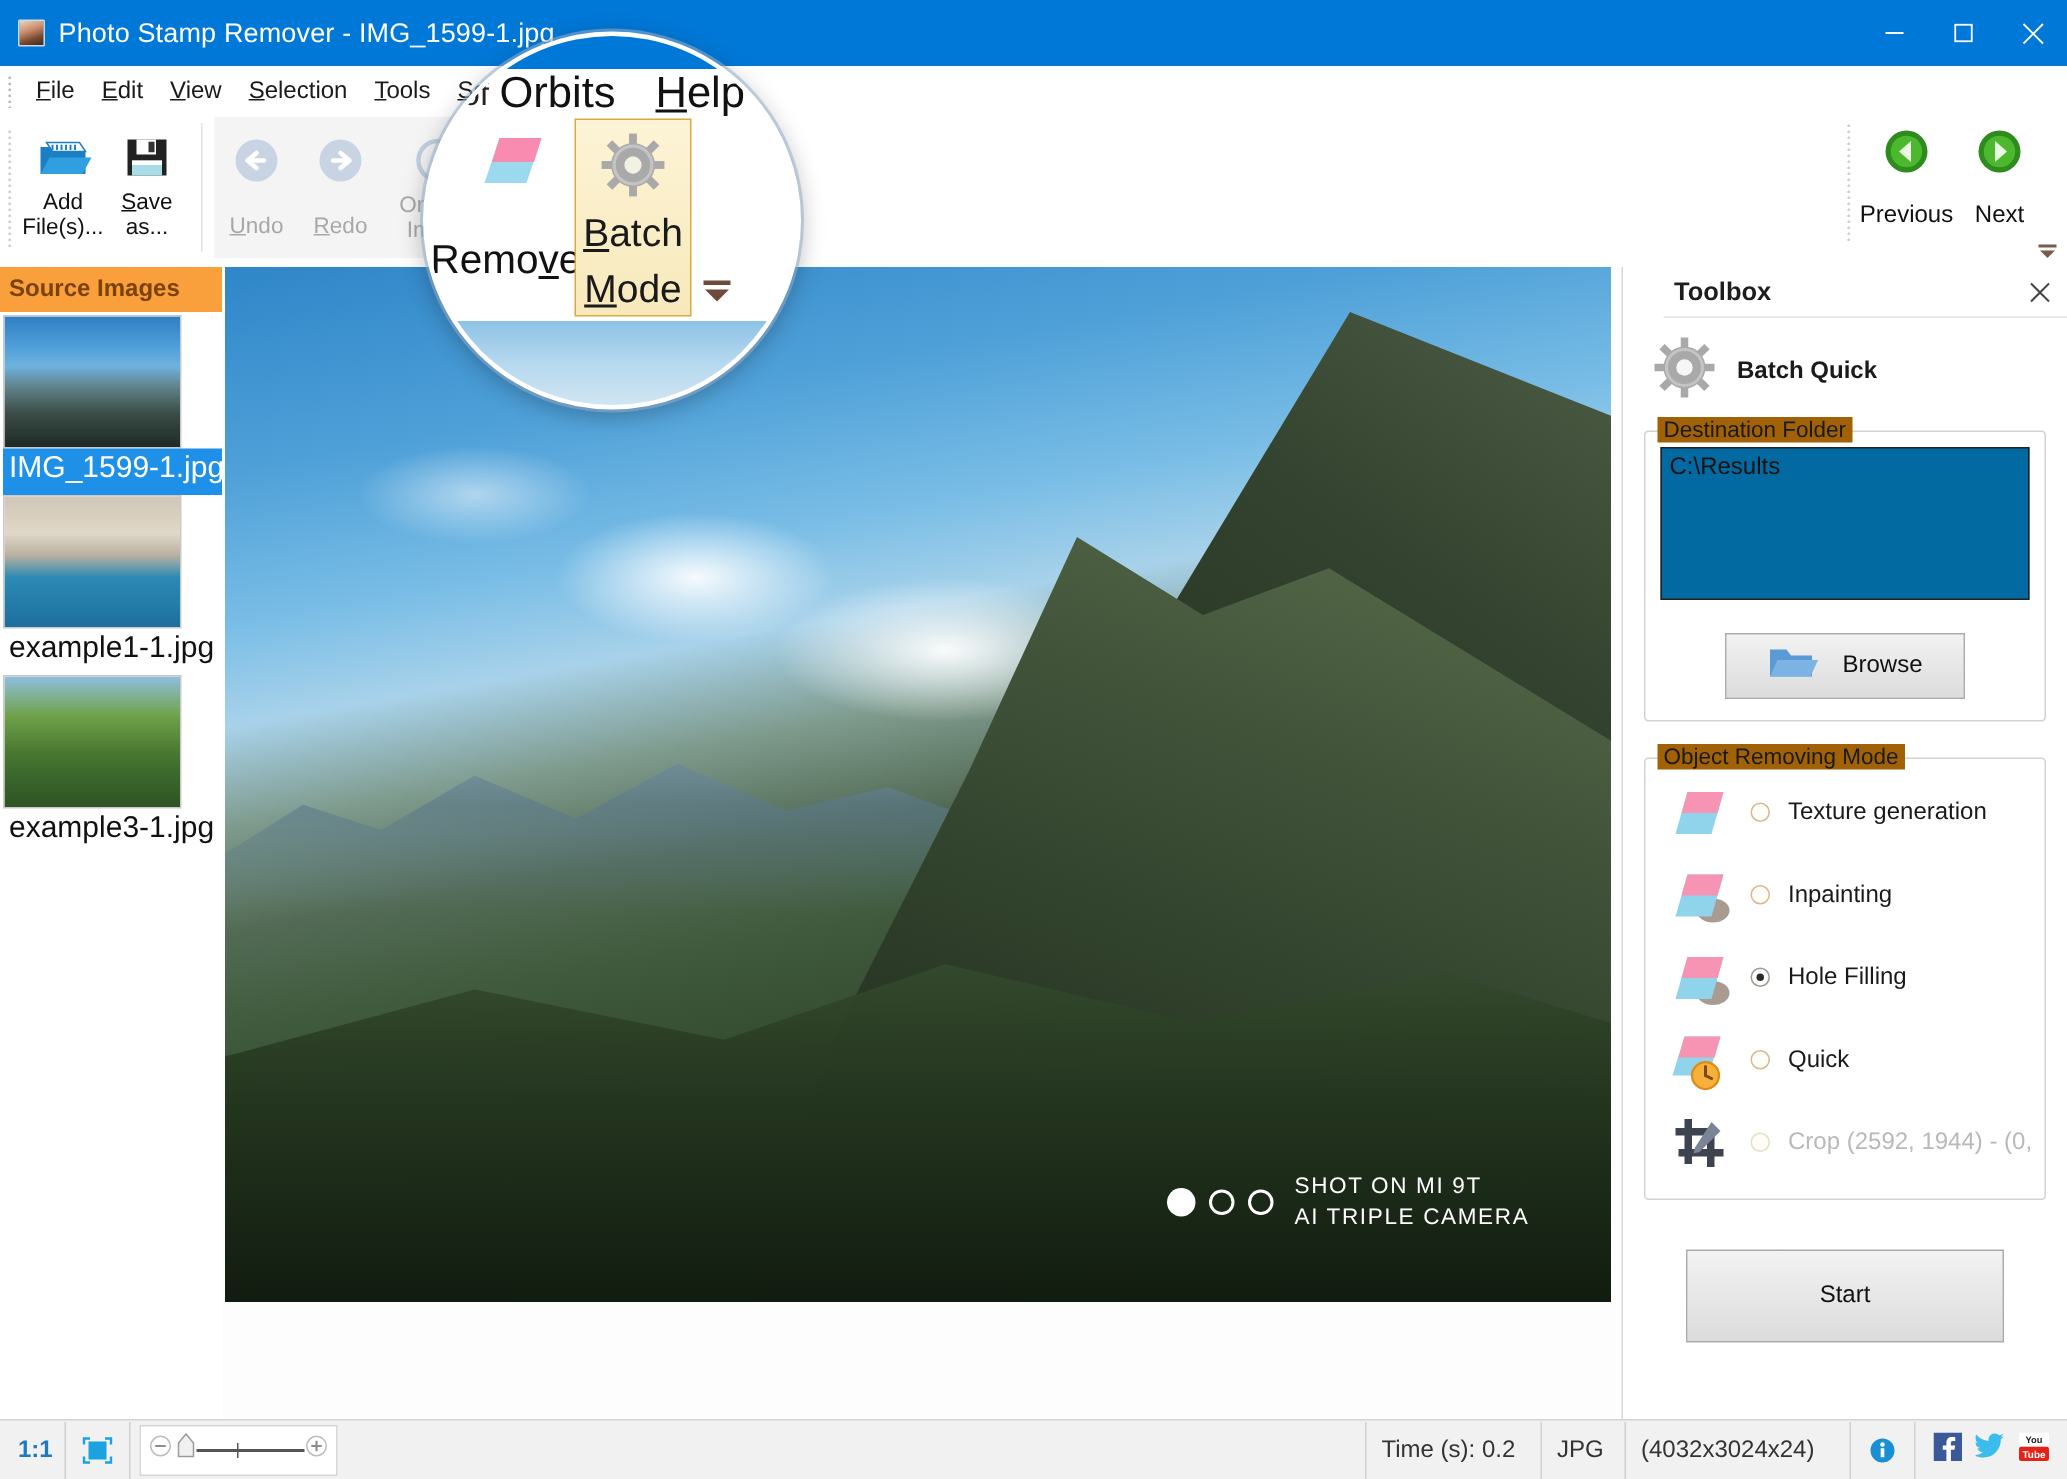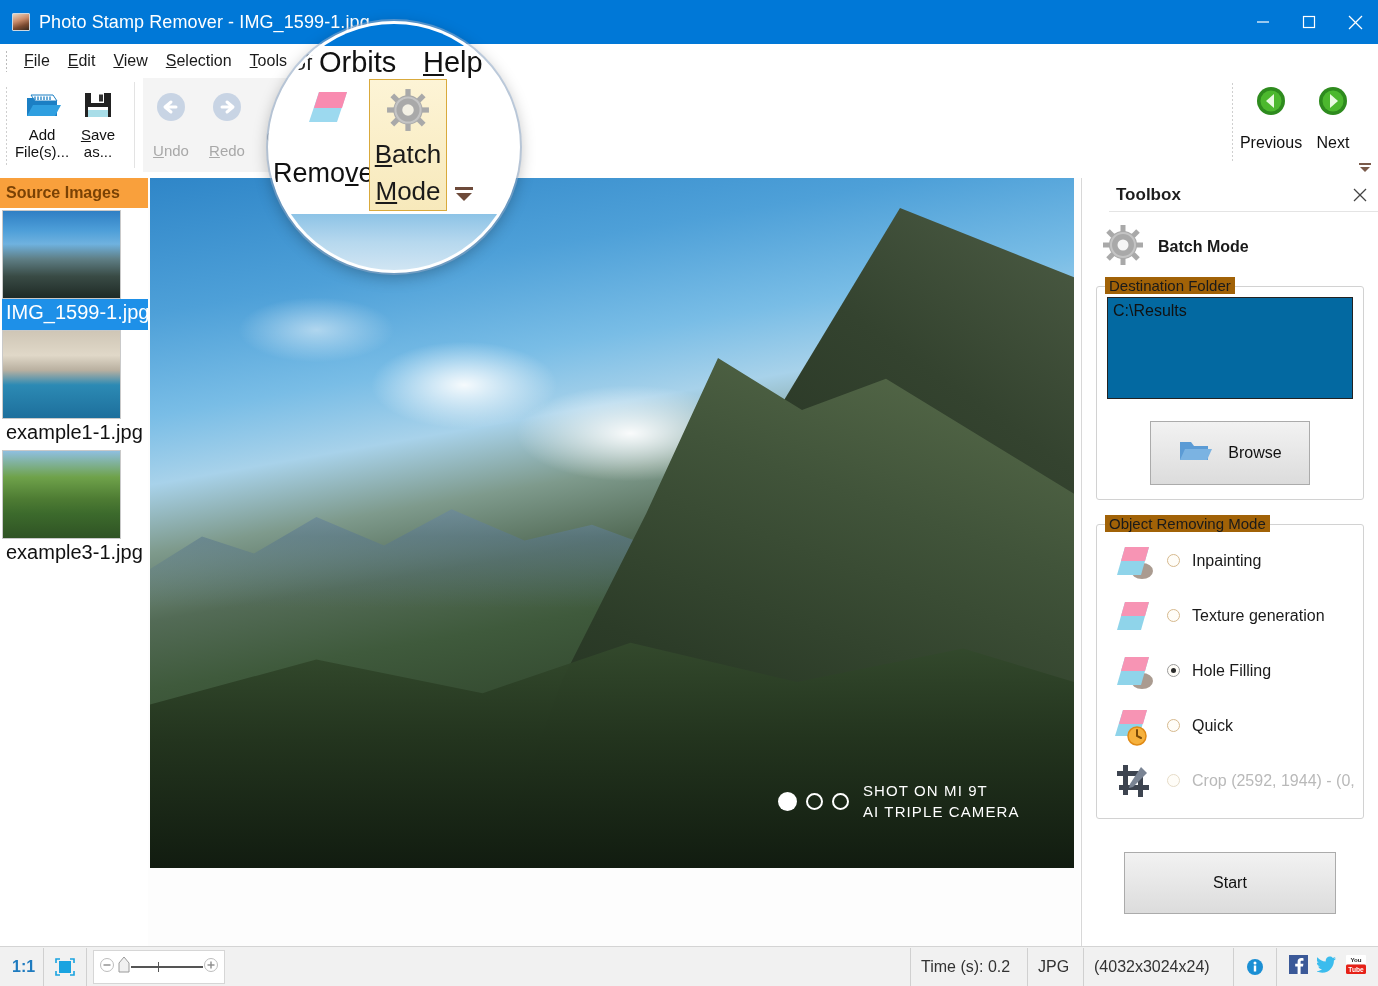--- a/index.html
+++ b/index.html
@@ -180,21 +180,21 @@
     width: 100%; height: 102px; border: 1px solid #222; background: #0369a1;
     font-size: 16px; color: #111; padding: 4px 5px; resize: none; outline: none;
     font-family: "Liberation Sans", sans-serif; display: block;
   }
   .browse-row { display: flex; justify-content: center; margin-top: 22px; }
   .btn-3d {
     background: linear-gradient(180deg,#f2f2f2 0%,#dcdcdc 100%);
     border: 1px solid #ababab; display: flex; align-items: center; justify-content: center;
     font-size: 16px; color: #111; gap: 16px;
   }
-  .browse-btn { width: 160px; height: 64px; text-align: right; }
+  .browse-btn { width: 160px; height: 44px; text-align: right; }
   .mode-row {
     display: flex; align-items: center; gap: 12px; height: 55px; padding-left: 6px;
   }
   .mode-ico { width: 44px; height: 40px; flex: 0 0 auto; position: relative; }
   .radio {
     width: 13px; height: 13px; border-radius: 50%; border: 1px solid #d6b98e;
     background: #fffdf8; position: relative; flex: 0 0 auto;
   }
   .radio.on::after {
     content: ""; position: absolute; left: 3px; top: 3px; width: 5px; height: 5px;
@@ -225,21 +225,21 @@
   }
   .sb-spacer { flex: 1 1 auto; }
   .sb-social { display: flex; align-items: center; gap: 9px; padding: 0 12px; }
   .sb-time { min-width: 118px; }
   .sb-fmt { min-width: 56px; }
   .sb-res { min-width: 150px; }
   .sb-info { padding: 0 12px; }
 
   
   .magnifier {
-    position: absolute; left: 268px; top: 21px; width: 252px; height: 252px;
+    position: absolute; left: 282px; top: 21px; width: 252px; height: 252px;
     border-radius: 50%; overflow: hidden;
     border: 3px solid #ffffff;
     box-shadow: 0 0 0 2px rgba(150,175,205,.55), 0 4px 16px rgba(0,0,0,.28);
     background: #fff;
   }
   .mag-inner {
     position: absolute; left: 0; top: 0; width: 252px; height: 252px;
   }
   .mag-blue {
     position: absolute; left: 0; top: 0; width: 252px; height: 22px; background: #0078d7;
@@ -481,21 +481,21 @@
               <rect x="6" y="6" width="5" height="7" transform="rotate(-45 8.5 9.5)"></rect>
               <rect x="31" y="6" width="5" height="7" transform="rotate(45 33.5 9.5)"></rect>
               <rect x="6" y="29" width="5" height="7" transform="rotate(45 8.5 32.5)"></rect>
               <rect x="31" y="29" width="5" height="7" transform="rotate(-45 33.5 32.5)"></rect>
             </g>
           </g>
           <circle cx="21" cy="21" r="5.5" fill="#f6f6f6"></circle>
           <circle cx="21" cy="21" r="12" fill="none" stroke="#c4c4c4" stroke-width="2"></circle>
         </svg>
       </span>
-      <span class="tbx-mode-lbl">Batch Mode</span>
+      <span class="tbx-mode-lbl">Batch Quick</span>
     </div>
 
     <div class="fieldset">
       <div class="legend">Destination Folder</div>
       <textarea class="dest-input" style="">C:\Results</textarea>
       <div class="browse-row">
         <div class="btn-3d browse-btn">
           <span>
             <svg width="34" height="26" viewBox="0 0 34 26">
               <path d="M2 4 L13 4 L16 8 L30 8 L30 22 L2 22 Z" fill="#5b9bd5"></path>
@@ -506,38 +506,38 @@
         </div>
       </div>
     </div>
 
     <div class="fieldset" style="margin-top:24px;padding:8px 8px 10px 8px">
       <div class="legend">Object Removing Mode</div>
 
       <div class="mode-row">
         <span class="mode-ico">
           <svg width="44" height="40" viewBox="0 0 44 40">
+            <path d="M14 6 L38 6 L30 34 L6 34 Z" fill="#8fd4ea"></path>
+            <path d="M14 6 L38 6 L34 20 L10 20 Z" fill="#f794b4"></path>
+          </svg>
+        </span>
+        <span class="radio"></span>
+        <span class="mode-lbl">Texture generation</span>
+      </div>
+
+      <div class="mode-row">
+        <span class="mode-ico">
+          <svg width="44" height="40" viewBox="0 0 44 40">
             <ellipse cx="31" cy="30" rx="11" ry="8" fill="#9b8a7d" opacity="0.85"></ellipse>
             <path d="M14 6 L38 6 L30 34 L6 34 Z" fill="#8fd4ea"></path>
             <path d="M14 6 L38 6 L34 20 L10 20 Z" fill="#f794b4"></path>
           </svg>
         </span>
         <span class="radio"></span>
         <span class="mode-lbl">Inpainting</span>
-      </div>
-
-      <div class="mode-row">
-        <span class="mode-ico">
-          <svg width="44" height="40" viewBox="0 0 44 40">
-            <path d="M14 6 L38 6 L30 34 L6 34 Z" fill="#8fd4ea"></path>
-            <path d="M14 6 L38 6 L34 20 L10 20 Z" fill="#f794b4"></path>
-          </svg>
-        </span>
-        <span class="radio"></span>
-        <span class="mode-lbl">Texture generation</span>
       </div>
 
       <div class="mode-row">
         <span class="mode-ico">
           <svg width="44" height="40" viewBox="0 0 44 40">
             <ellipse cx="31" cy="30" rx="11" ry="8" fill="#9b8a7d" opacity="0.85"></ellipse>
             <path d="M14 6 L38 6 L30 34 L6 34 Z" fill="#8fd4ea"></path>
             <path d="M14 6 L38 6 L34 20 L10 20 Z" fill="#f794b4"></path>
           </svg>
         </span>

